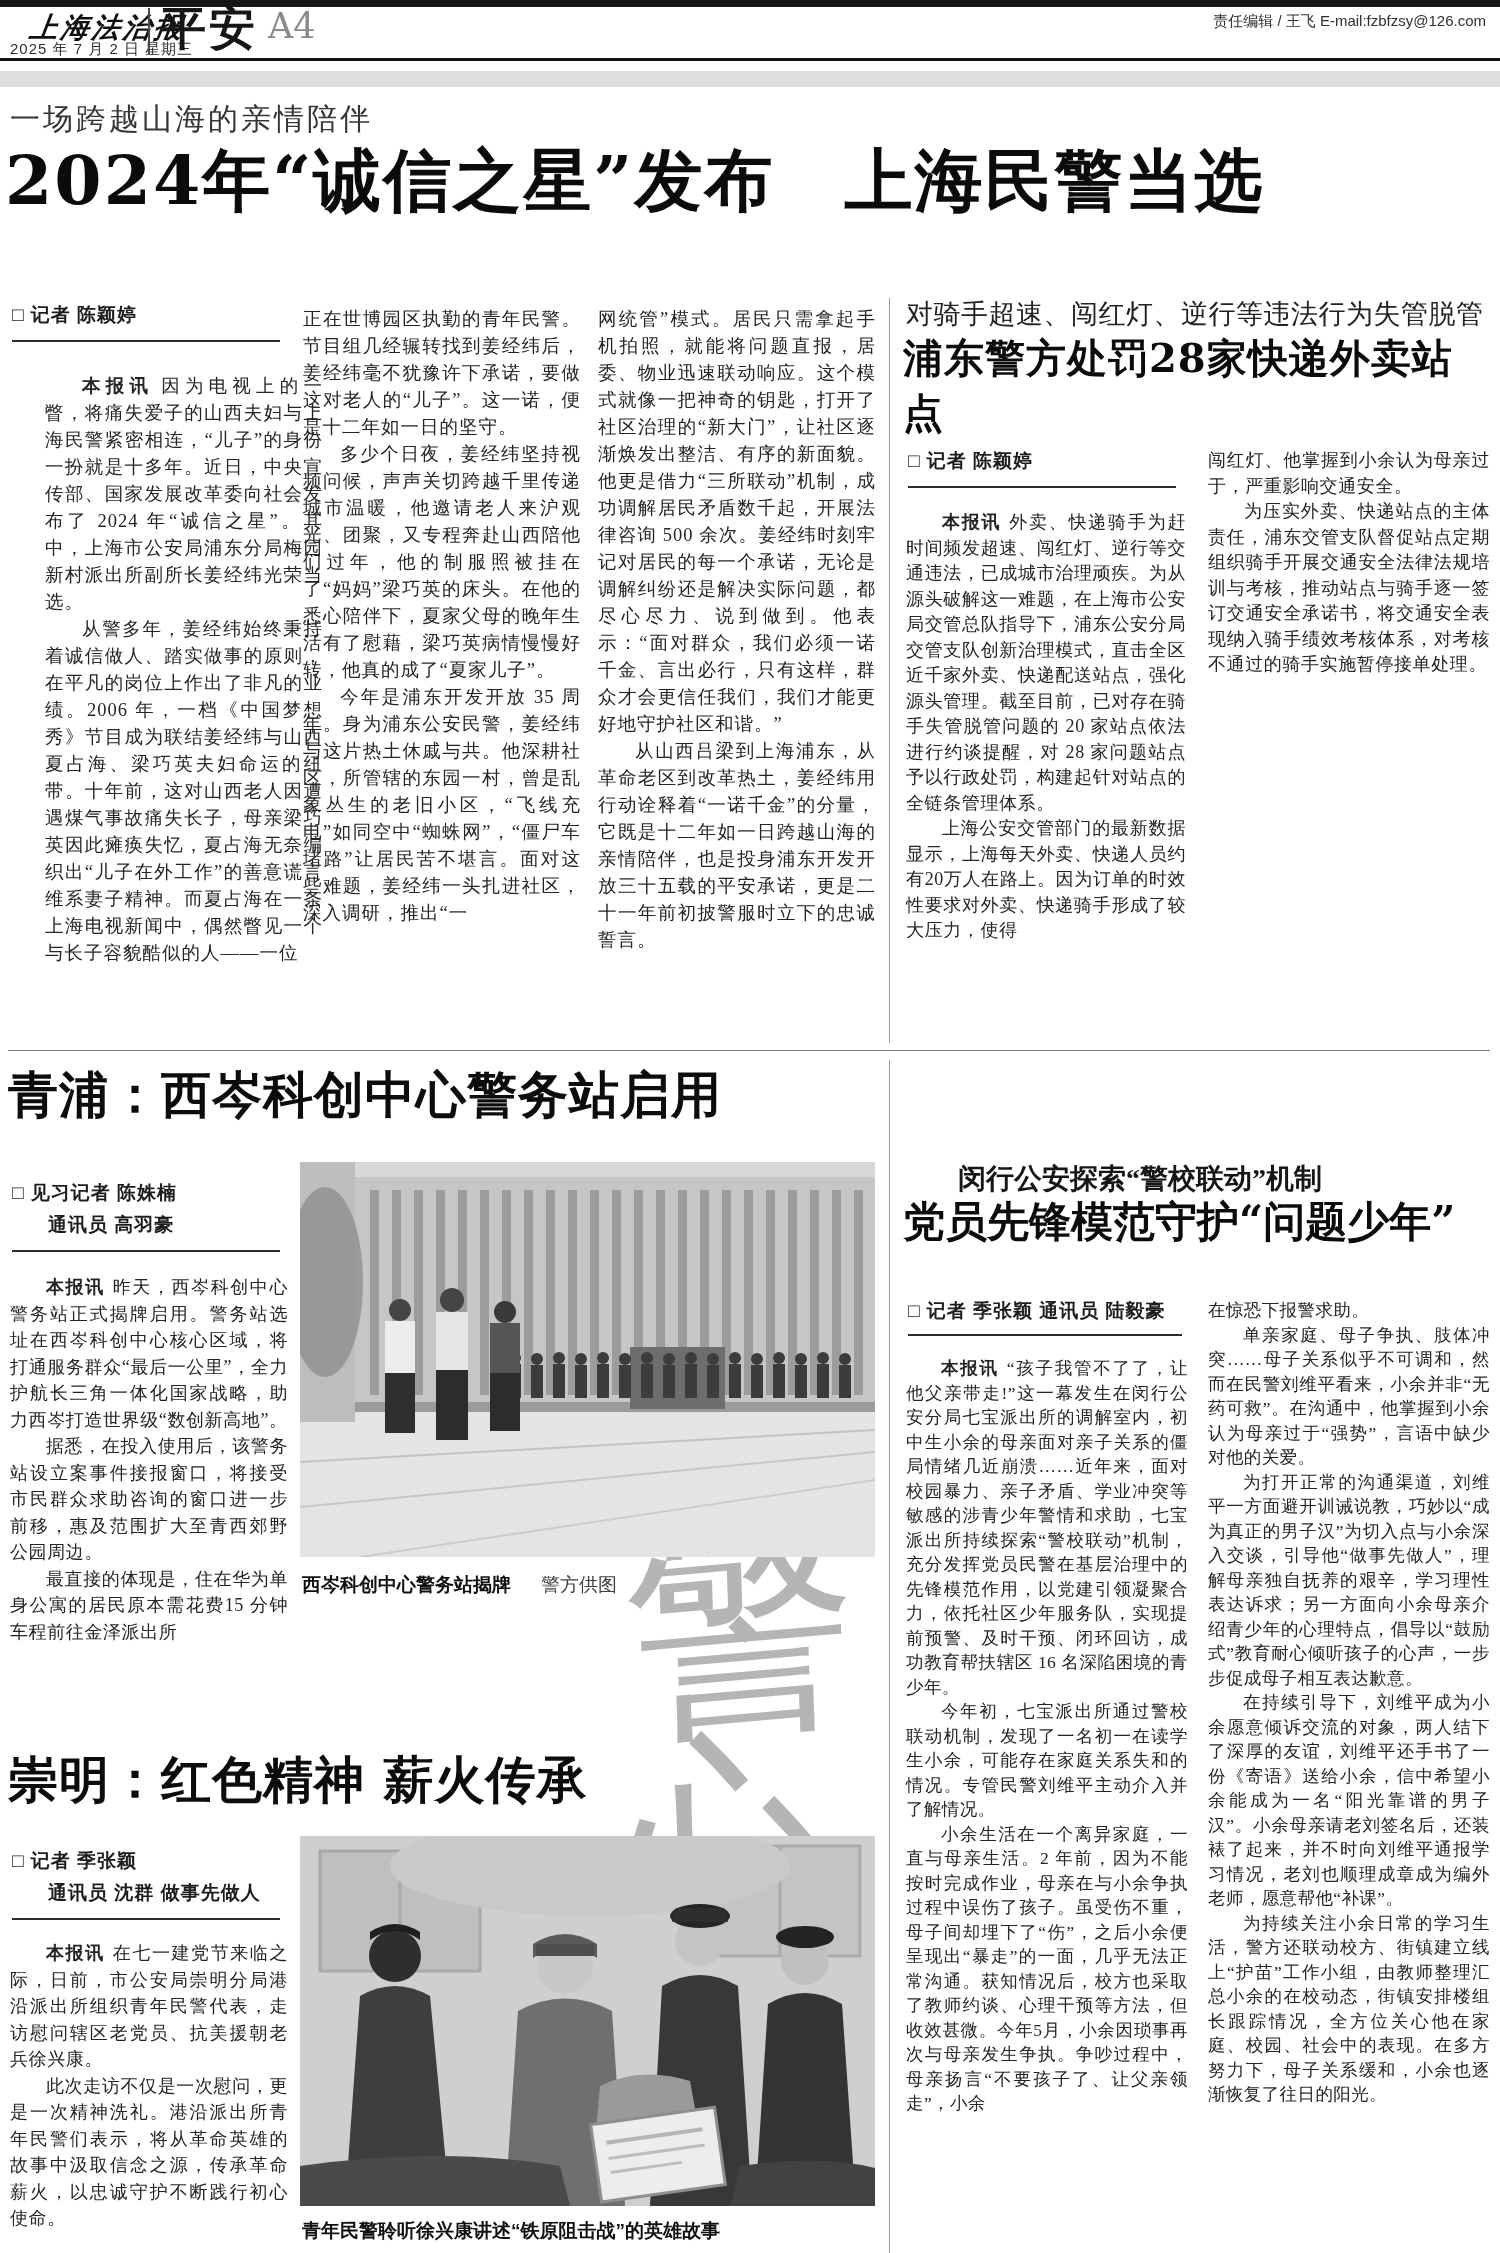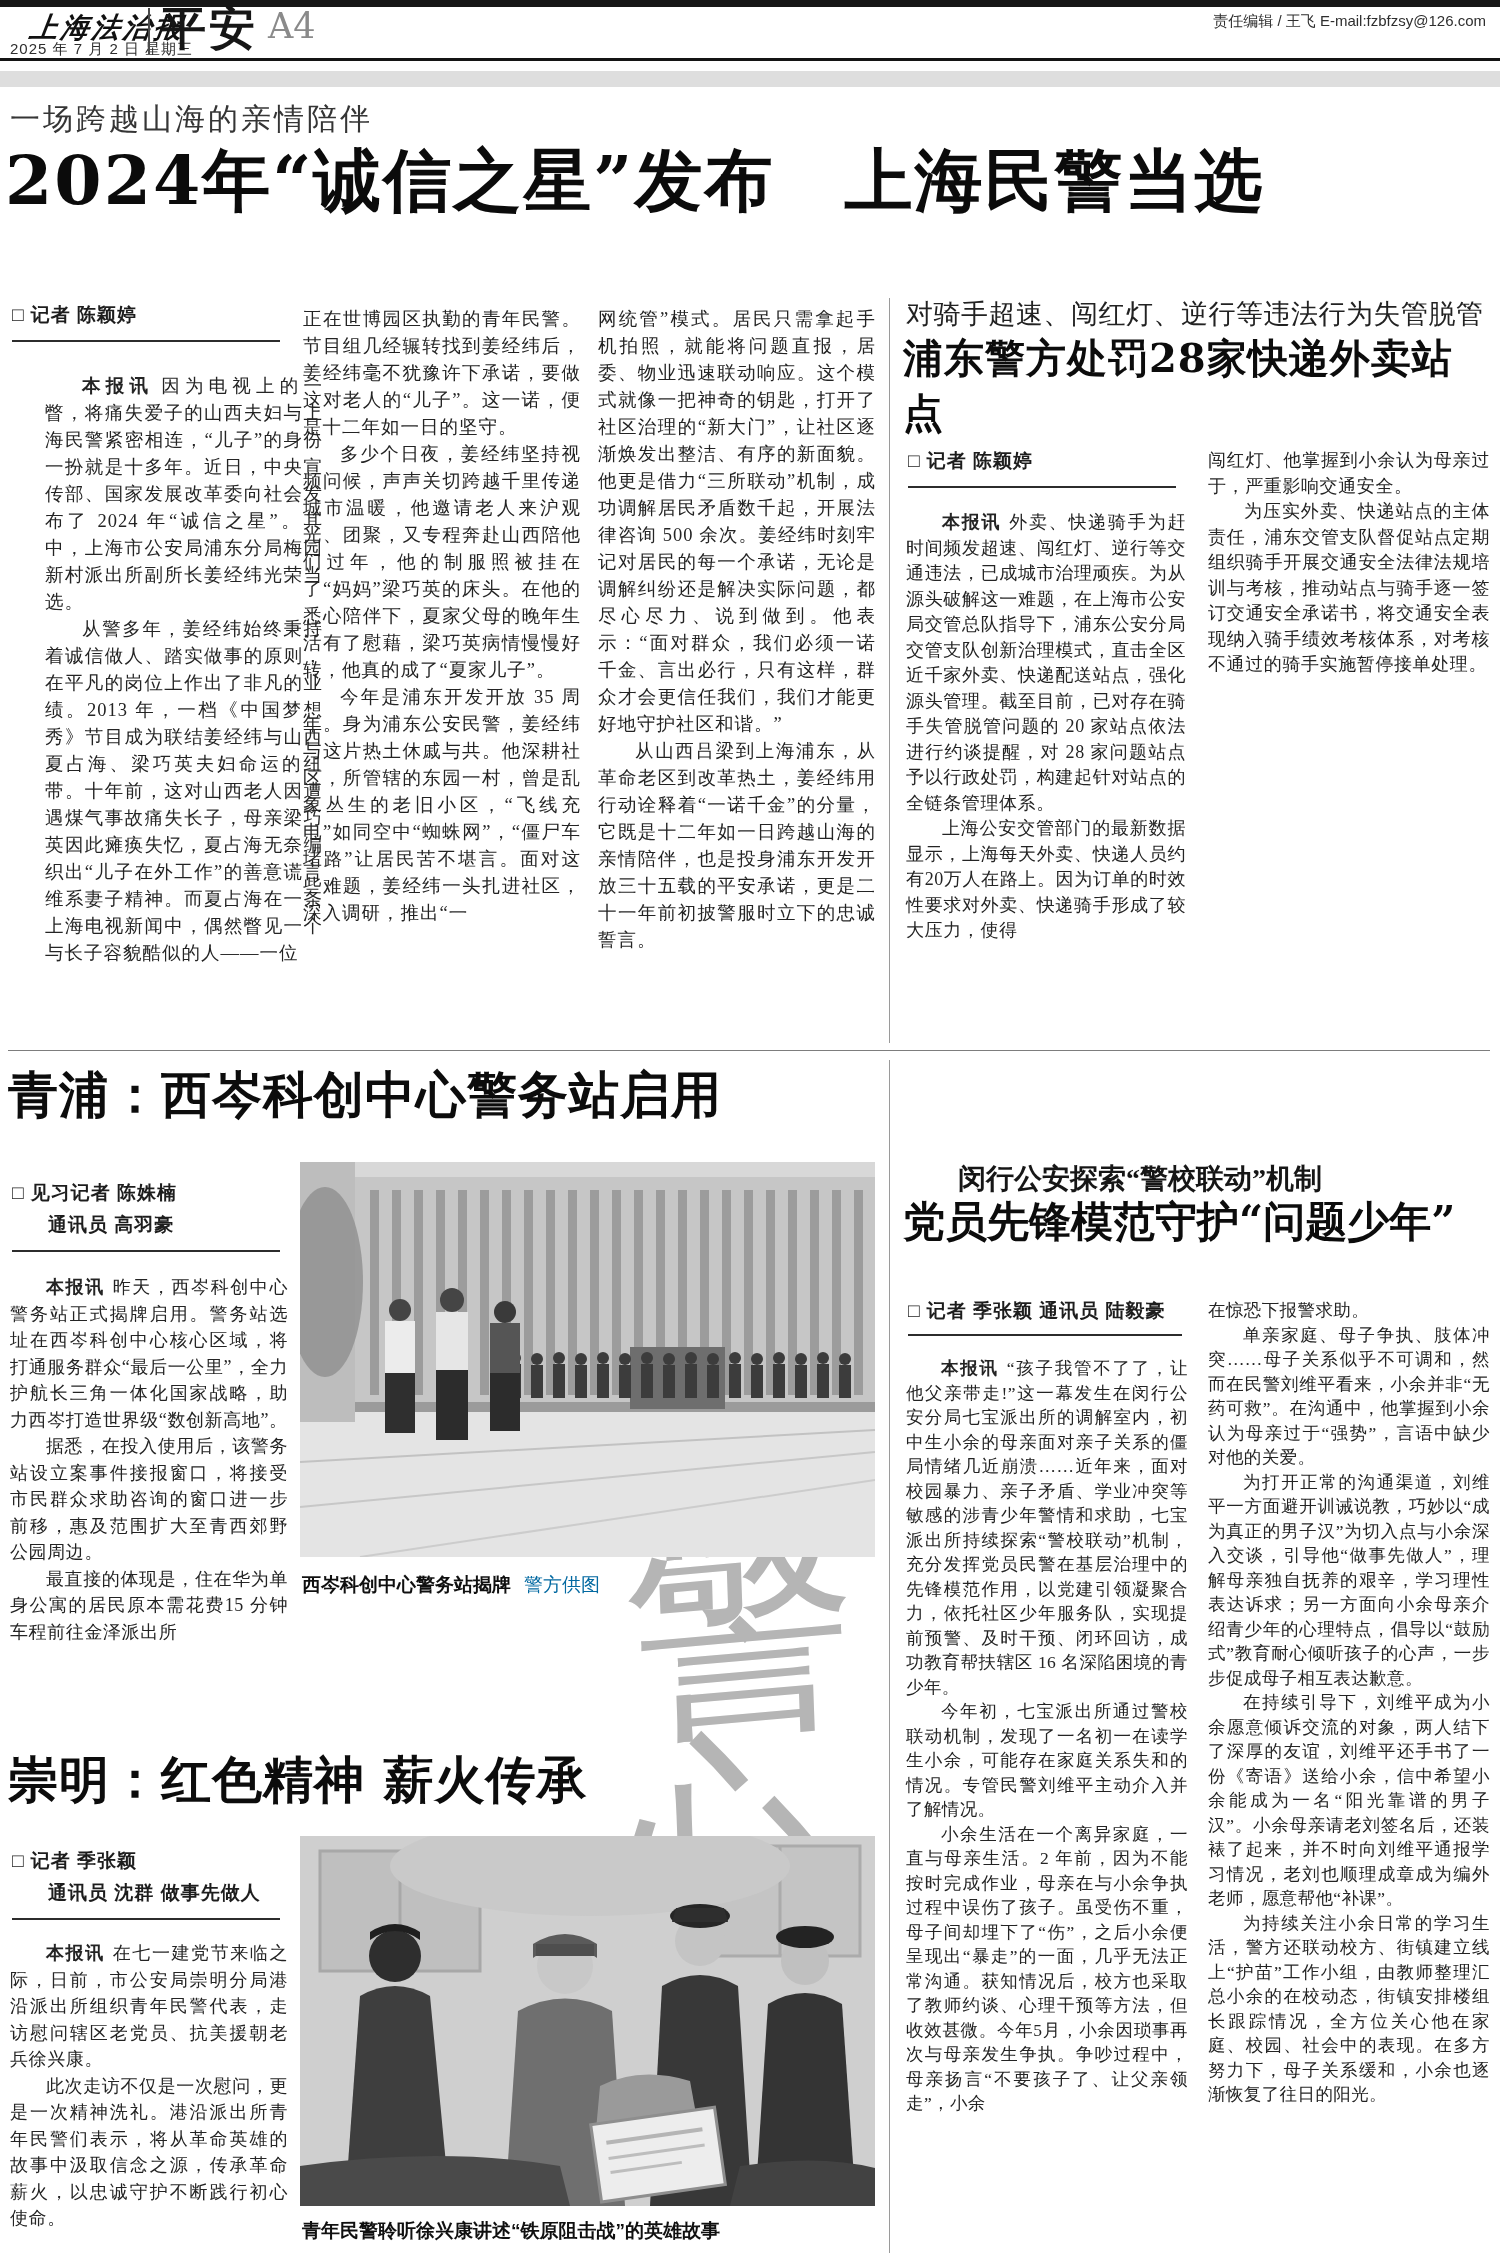--- a/index.html
+++ b/index.html
@@ -41,21 +41,21 @@
   .pd-kicker{left:906px;top:296px;width:586px;font:500 27px "Liberation Serif",serif;color:#222;letter-spacing:0.5px;}
   .pd-headline{left:903px;top:331px;width:590px;font:900 40px "DejaVu Serif",serif;color:#0c0c0c;letter-spacing:1px;}
   .qp-headline{left:8px;top:1062px;width:880px;font:900 50px "DejaVu Serif",serif;color:#0c0c0c;letter-spacing:1px;}
   .cm-headline{left:8px;top:1747px;width:700px;font:900 50px "DejaVu Serif",serif;color:#0c0c0c;letter-spacing:1px;}
   .mh-kicker{left:958px;top:1160px;width:586px;font:700 28px "Liberation Serif",serif;color:#161616;}
   .mh-headline{left:903px;top:1194px;width:590px;font:900 42px "DejaVu Serif",serif;color:#0c0c0c;}
   
   .photo{position:absolute;overflow:hidden;background:#d5d5d5;}
   .photo svg{display:block;}
   .caption{position:absolute;font:700 19px "Liberation Sans",sans-serif;color:#101010;}
-  .caption .credit{font-weight:400;margin-left:13px;color:#0369a1;}
+  .caption .credit{font-weight:400;margin-left:30px;color:#404040;}
   
   .calligraphy{left:585px;top:1520px;width:320px;text-align:center;z-index:0;
                font-family:"DejaVu Serif",serif;color:#b5b5b5;pointer-events:none;
                transform:rotate(-5deg) skewX(-3deg);}
   .calligraphy .c1{display:block;font-size:235px;line-height:215px;}
   .calligraphy .c2{display:block;font-size:210px;line-height:195px;margin-left:-55px;}
   .z1{z-index:1;}
 </style>
 </head>
 <body>
@@ -75,21 +75,21 @@
   <div class="abs lead-kicker z1">一场跨越山海的亲情陪伴</div>
   <div class="abs lead-headline z1">2024年“诚信之星”发布　上海民警当选</div>
 
   <div class="abs byline z1" style="left:12px;top:302px;width:270px;">
     <p>□  记者  陈颖婷</p>
   </div>
   <div class="abs rule2 z1" style="left:12px;top:340px;width:268px;"></div>
 
   <div class="col body-lg z1" style="left:10px;top:372px;width:278px;margin-left:35px;">
     <p><b class="lede">本报讯</b><span>因为电视上的一瞥，将痛失爱子的山西夫妇与上海民警紧密相连，“儿子”的身份一扮就是十多年。近日，中央宣传部、国家发展改革委向社会发布了 2024 年“诚信之星”。其中，上海市公安局浦东分局梅园新村派出所副所长姜经纬光荣当选。</span></p>
-    <p>从警多年，姜经纬始终秉持着诚信做人、踏实做事的原则，在平凡的岗位上作出了非凡的业绩。2013 年，一档《中国梦想秀》节目成为联结姜经纬与山西夏占海、梁巧英夫妇命运的纽带。十年前，这对山西老人因遭遇煤气事故痛失长子，母亲梁巧英因此瘫痪失忆，夏占海无奈编织出“儿子在外工作”的善意谎言维系妻子精神。而夏占海在一条上海电视新闻中，偶然瞥见一个与长子容貌酷似的人——一位</p>
+    <p>从警多年，姜经纬始终秉持着诚信做人、踏实做事的原则，在平凡的岗位上作出了非凡的业绩。2006 年，一档《中国梦想秀》节目成为联结姜经纬与山西夏占海、梁巧英夫妇命运的纽带。十年前，这对山西老人因遭遇煤气事故痛失长子，母亲梁巧英因此瘫痪失忆，夏占海无奈编织出“儿子在外工作”的善意谎言维系妻子精神。而夏占海在一条上海电视新闻中，偶然瞥见一个与长子容貌酷似的人——一位</p>
   </div>
   <div class="col body-lg z1" style="left:303px;top:306px;width:278px;">
     <p class="cont">正在世博园区执勤的青年民警。节目组几经辗转找到姜经纬后，姜经纬毫不犹豫许下承诺，要做这对老人的“儿子”。这一诺，便是十二年如一日的坚守。</p>
     <p>多少个日夜，姜经纬坚持视频问候，声声关切跨越千里传递城市温暖，他邀请老人来沪观光、团聚，又专程奔赴山西陪他们过年，他的制服照被挂在了“妈妈”梁巧英的床头。在他的悉心陪伴下，夏家父母的晚年生活有了慰藉，梁巧英病情慢慢好转，他真的成了“夏家儿子”。</p>
     <p>今年是浦东开发开放 35 周年。身为浦东公安民警，姜经纬与这片热土休戚与共。他深耕社区，所管辖的东园一村，曾是乱象丛生的老旧小区，“飞线充电”如同空中“蜘蛛网”，“僵尸车堵路”让居民苦不堪言。面对这些难题，姜经纬一头扎进社区，深入调研，推出“一</p>
   </div>
   <div class="col body-lg z1" style="left:598px;top:306px;width:278px;">
     <p class="cont">网统管”模式。居民只需拿起手机拍照，就能将问题直报，居委、物业迅速联动响应。这个模式就像一把神奇的钥匙，打开了社区治理的“新大门”，让社区逐渐焕发出整洁、有序的新面貌。他更是借力“三所联动”机制，成功调解居民矛盾数千起，开展法律咨询 500 余次。姜经纬时刻牢记对居民的每一个承诺，无论是调解纠纷还是解决实际问题，都尽心尽力、说到做到。他表示：“面对群众，我们必须一诺千金、言出必行，只有这样，群众才会更信任我们，我们才能更好地守护社区和谐。”</p>
     <p>从山西吕梁到上海浦东，从革命老区到改革热土，姜经纬用行动诠释着“一诺千金”的分量，它既是十二年如一日跨越山海的亲情陪伴，也是投身浦东开发开放三十五载的平安承诺，更是二十一年前初披警服时立下的忠诚誓言。</p>
   </div>

